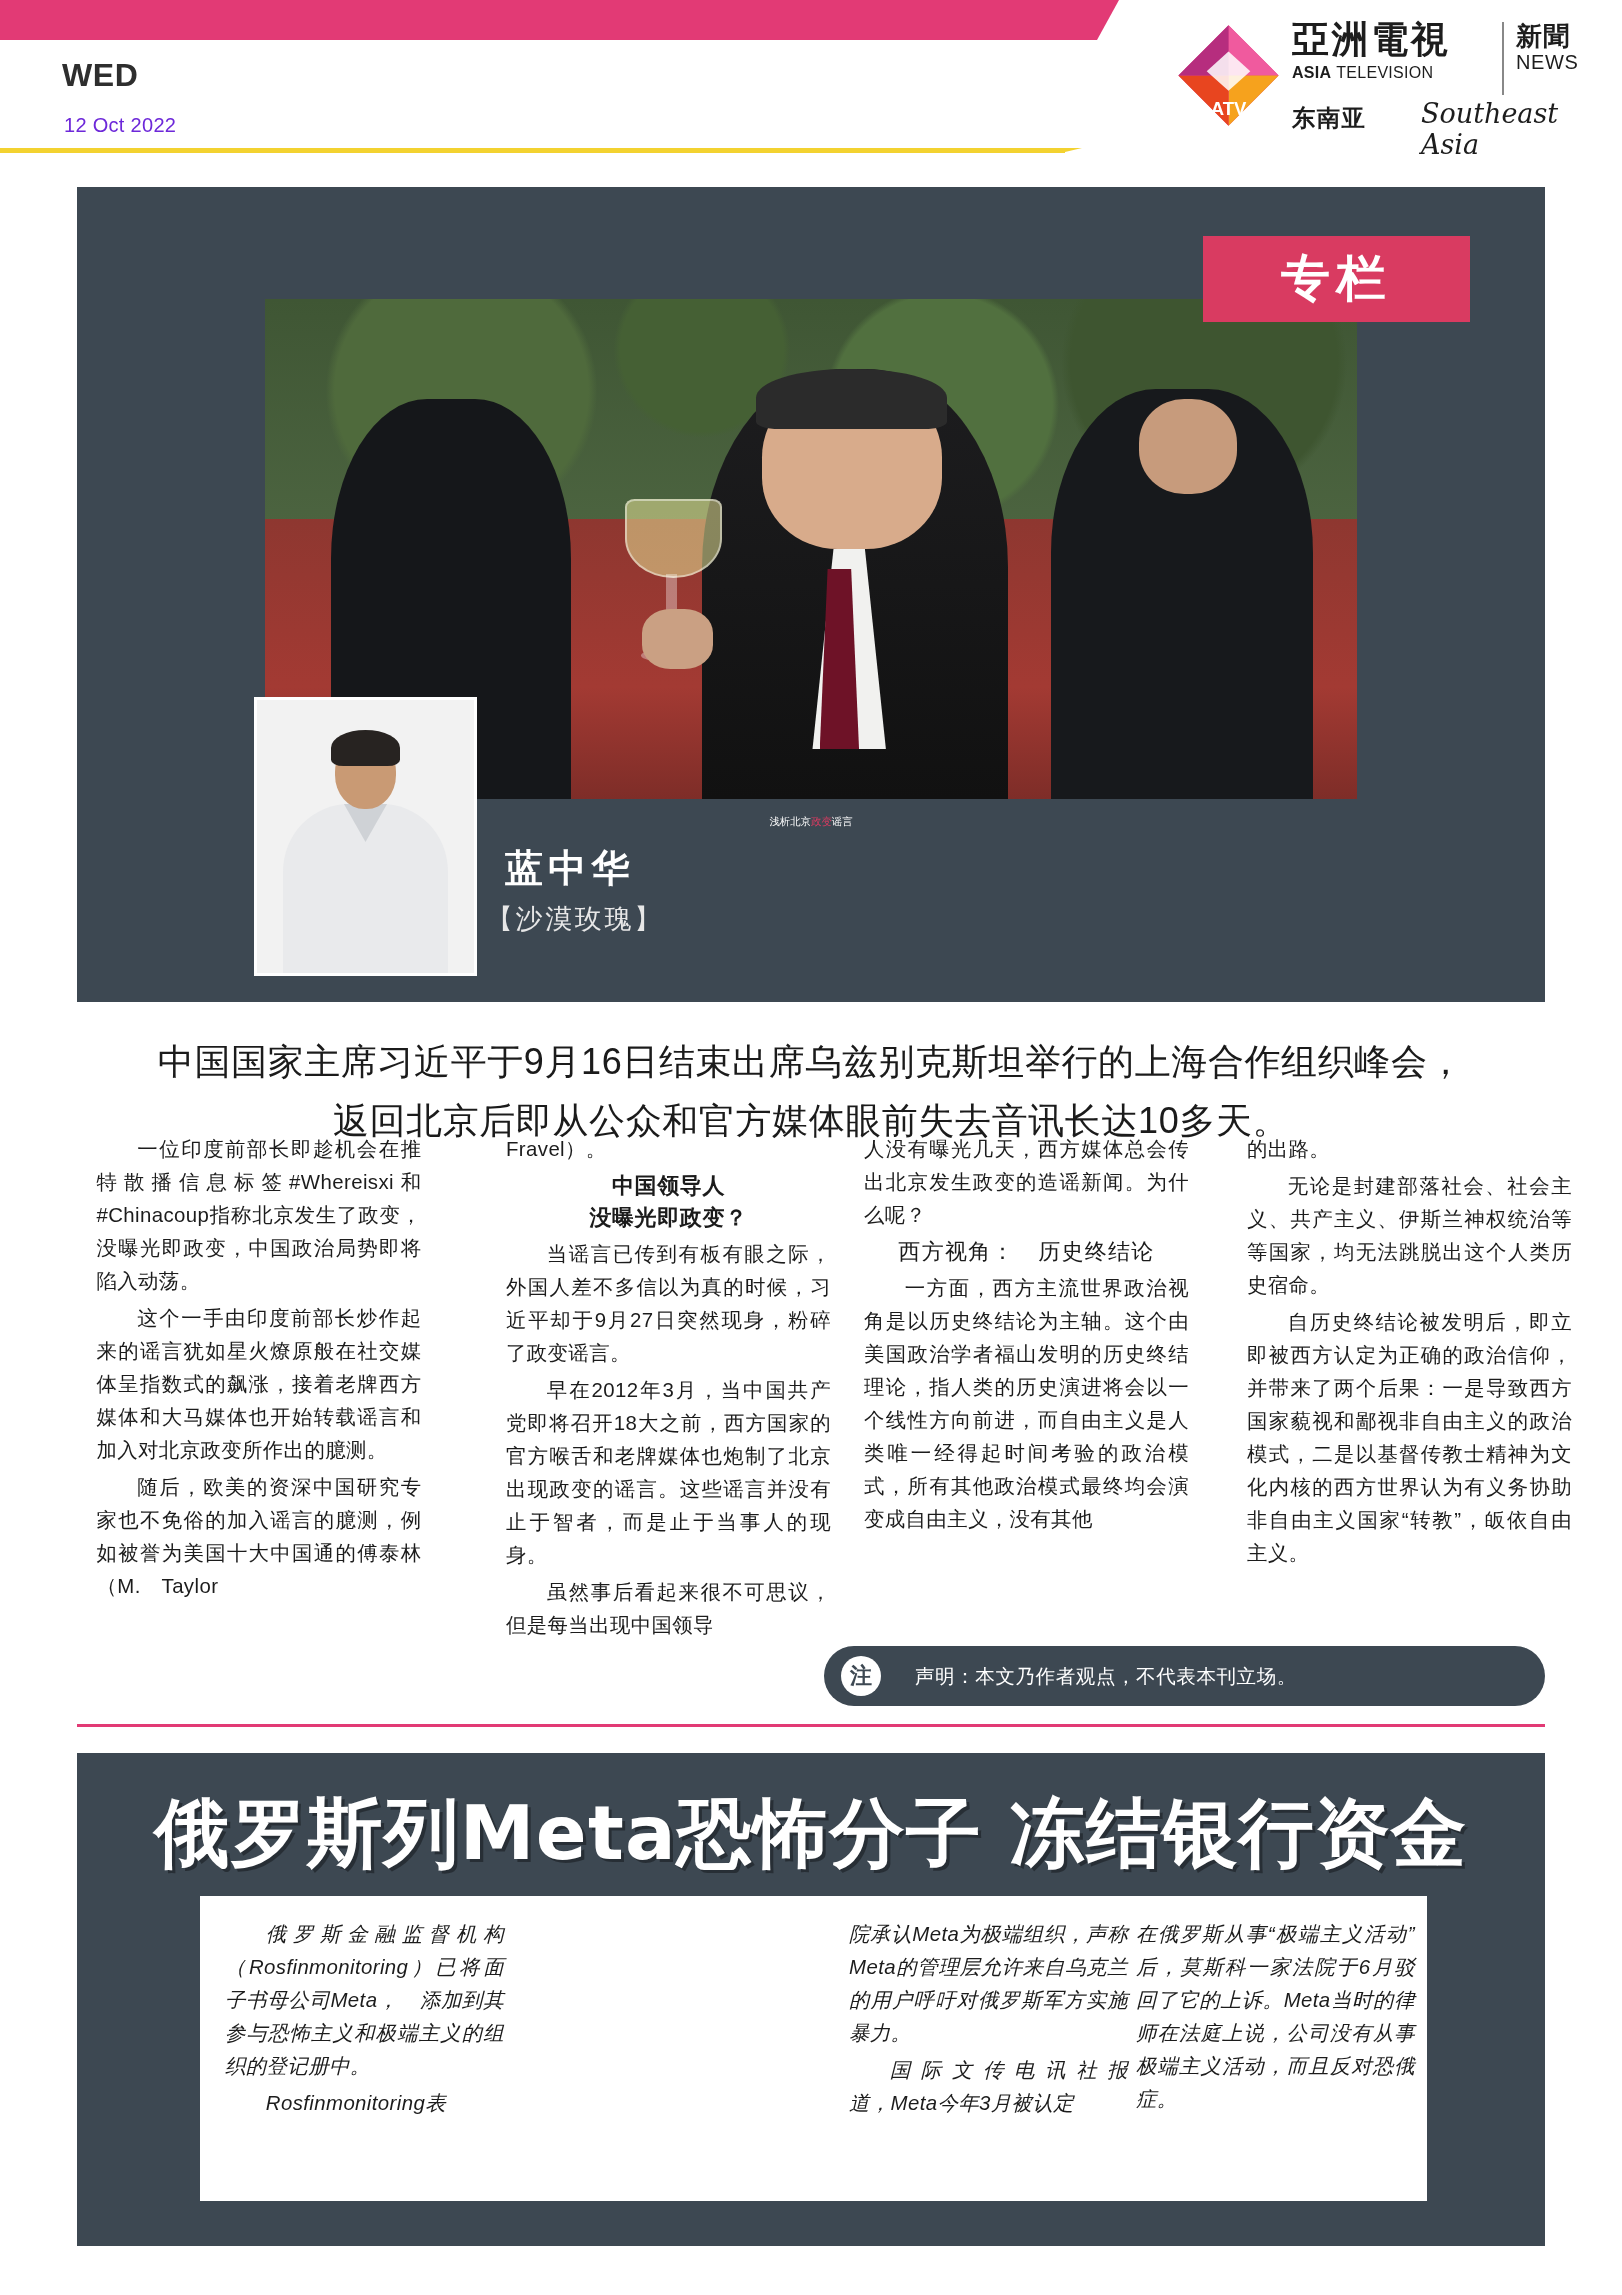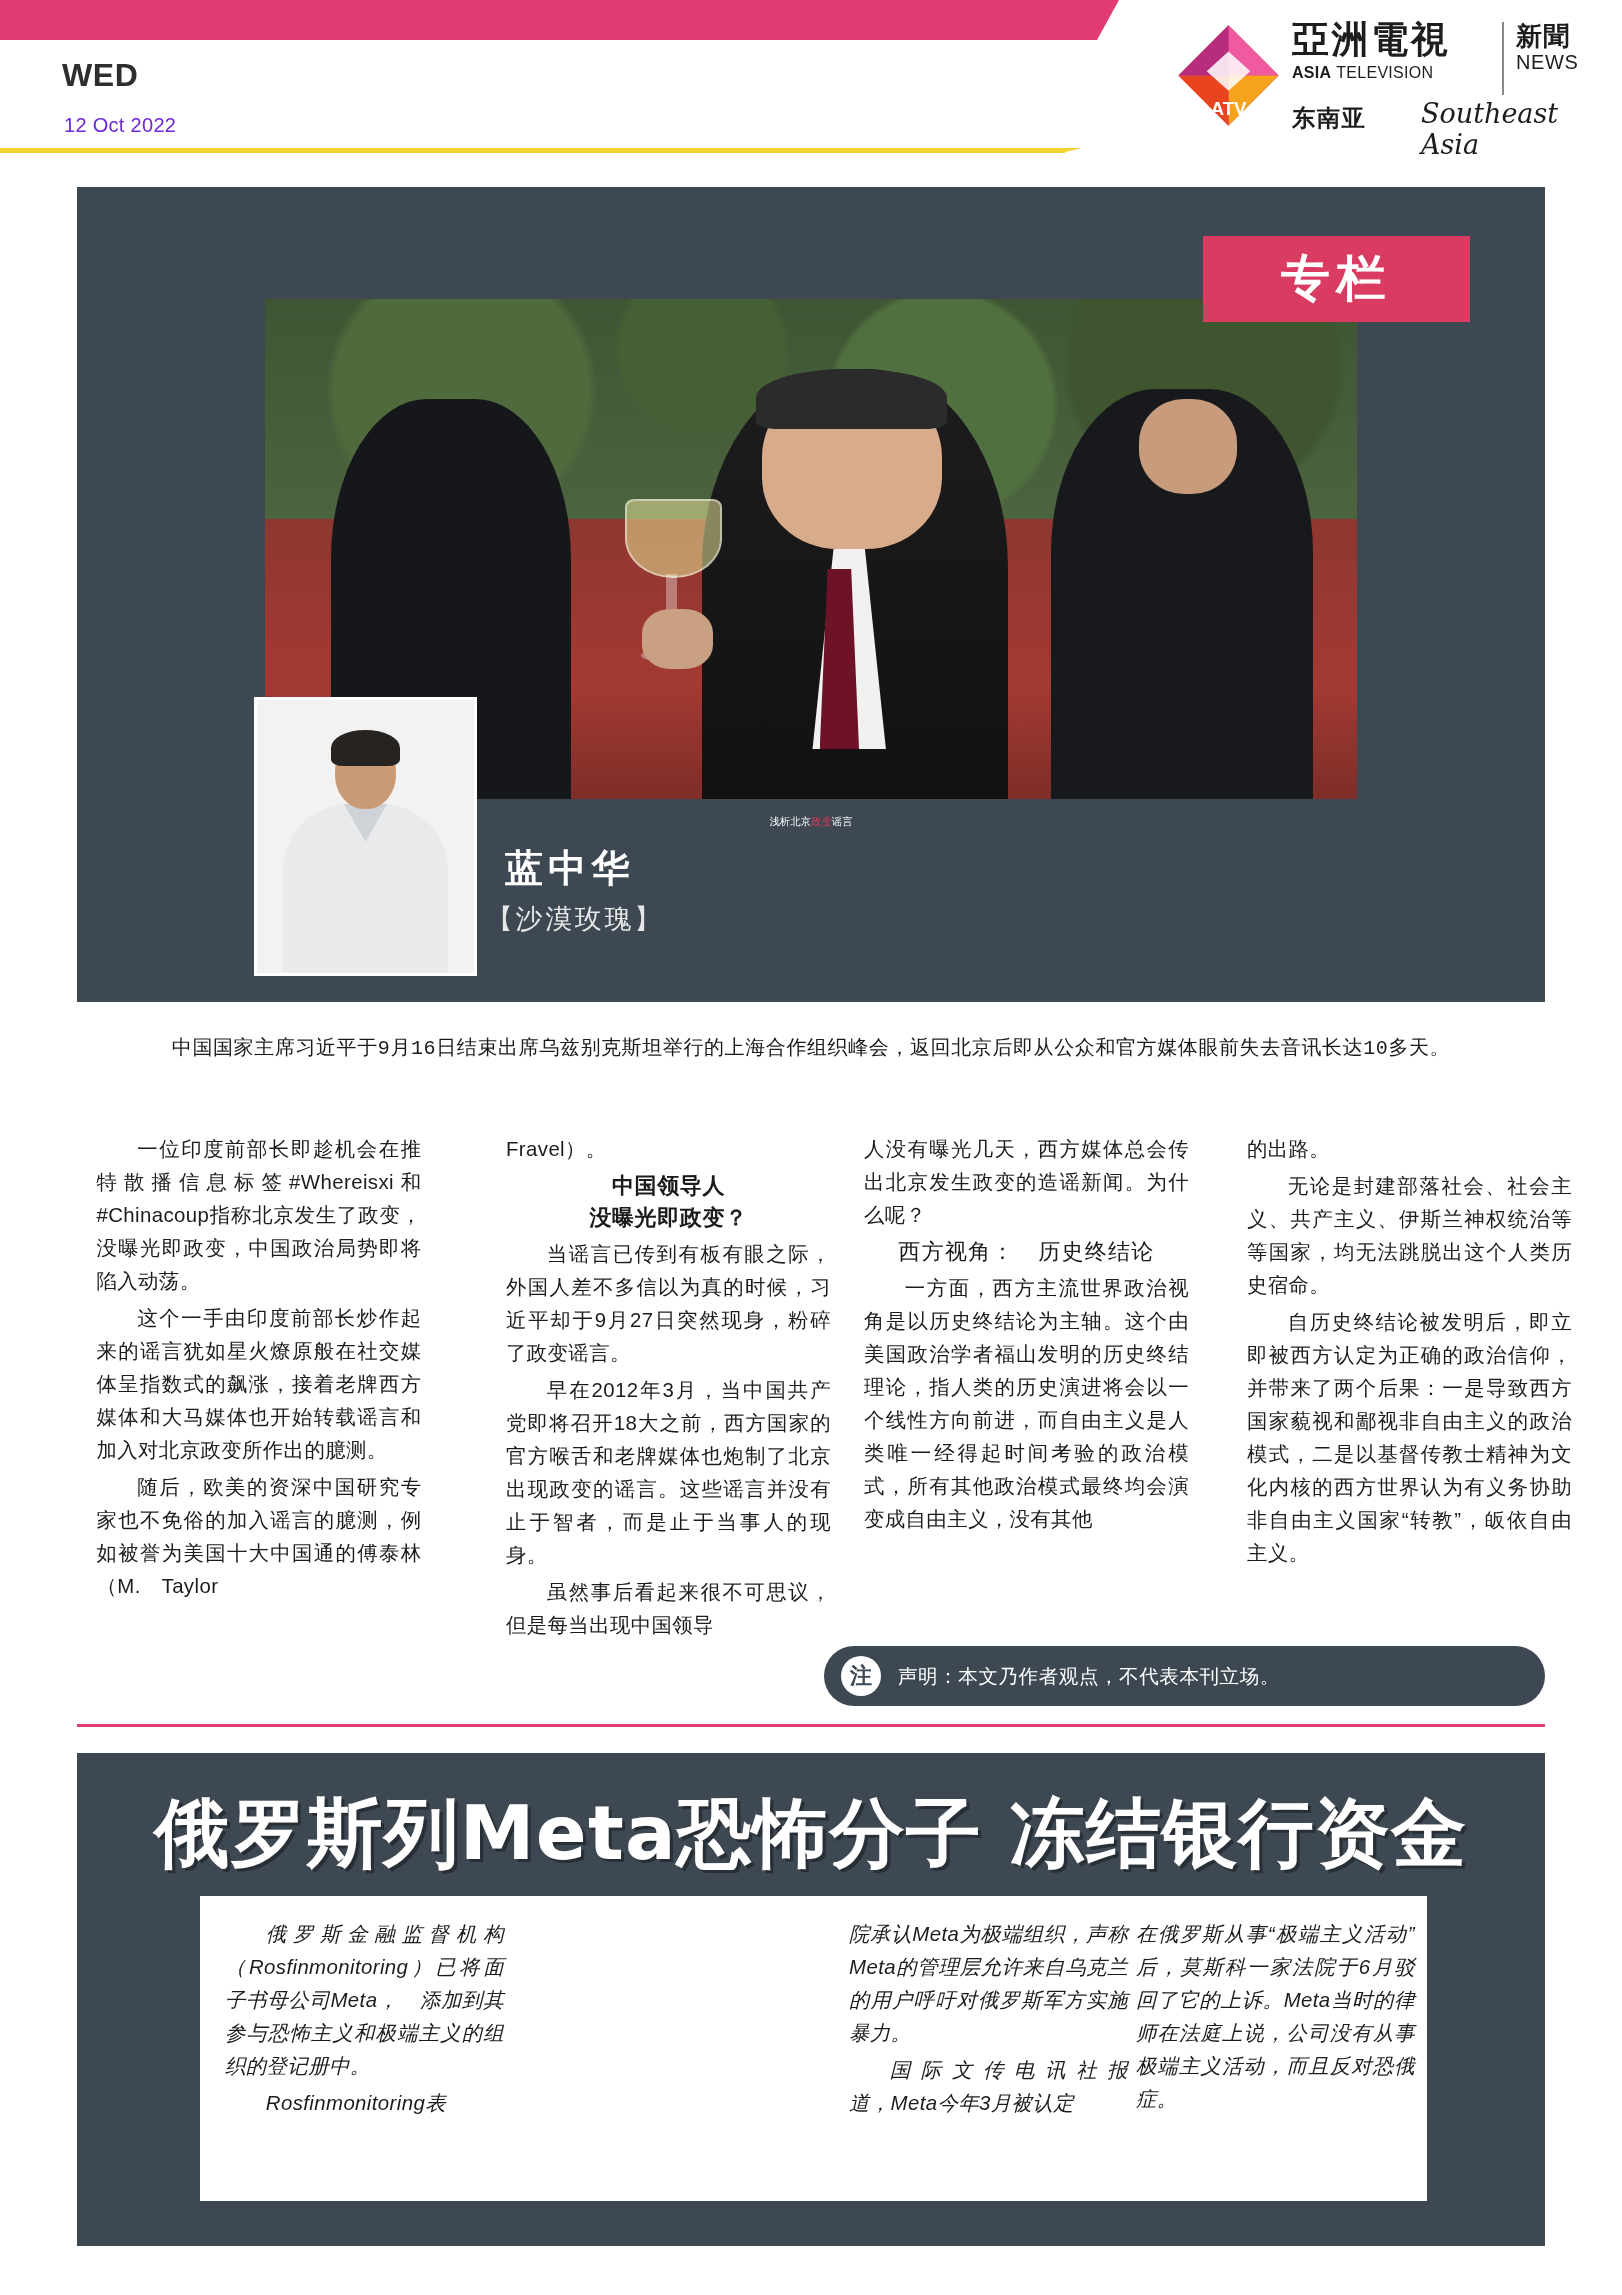--- a/index.html
+++ b/index.html
@@ -89,42 +89,42 @@
 
   .author-name{position:absolute;left:428px;top:656px;font-size:38px;font-weight:bold;color:#ffffff;letter-spacing:5.2px;}
   .author-sub{position:absolute;left:409px;top:714px;font-size:27px;color:#e7e7e7;letter-spacing:2.6px;}
   .ht-w{color:#ffffff;}
   .ht-r{color:#d93b61;}
 
   .hero-title-abs{position:absolute;left:77px;top:815px;width:1468px;text-align:center;pointer-events:none;}
 
   
   .lead{position:absolute;left:149px;top:1032px;width:1324px;text-align:center;
-    font-size:20px;line-height:1.65;color:#1b1b1b;letter-spacing:0.6px;font-family:Liberation Mono, monospace;}
+    font-size:36px;line-height:1.65;color:#1b1b1b;letter-spacing:0.6px;}
 
   
   .cols{position:absolute;left:77px;top:1133px;width:1468px;height:571px;}
   .col{position:absolute;top:0;width:325px;font-size:20.4px;line-height:1.62;color:#1c1c1c;
     text-align:justify;letter-spacing:0.4px;}
   .col p{margin:0 0 3.9px 0;text-indent:2em;}
   .col1{left:19.5px;}
   .col2{left:388px;margin-left:41px;}
   .col3{left:787px;}
   .col4{left:1170px;}
   .sub-head{font-size:22px;font-weight:bold;color:#1b1b1b;text-align:center;line-height:1.45;
     margin:6.5px 0 9px 0;text-indent:0 !important;letter-spacing:0.6px;}
   .sub-head2{font-size:22px;font-weight:normal;color:#1b1b1b;text-align:center;line-height:1.45;
     margin:3.9px 0 9px 0;text-indent:0 !important;letter-spacing:1.3px;}
 
   
   .notebar{position:absolute;left:824px;top:1646px;width:721px;height:60px;background:#3d4852;
     border-radius:30px;display:flex;align-items:center;}
   .note-circle{width:40px;height:40px;margin-left:17px;border-radius:50%;background:#ffffff;
     display:flex;align-items:center;justify-content:center;font-size:22px;font-weight:bold;color:#3d4852;}
-  .note-text{margin-left:17px;font-size:19.5px;color:#ffffff;letter-spacing:0.6px;}
+  .note-text{margin-left:34px;font-size:19.5px;color:#ffffff;letter-spacing:0.6px;}
 
   
   .bottom{position:absolute;left:77px;top:1753px;width:1468px;height:493px;background:#3d4852;}
   .b-title{position:absolute;left:0;top:31px;width:1468px;text-align:center;
     font-size:75px;font-weight:bold;color:#ffffff;letter-spacing:1.3px;
     font-family:"DejaVu Sans","Liberation Sans",sans-serif;
     text-shadow:3.2px 3.2px 0 rgba(0,0,0,.35);}
   .b-body{position:absolute;left:123px;top:143px;width:1227px;height:305px;background:#ffffff;}
   .bcol{position:absolute;top:22px;width:279px;font-size:20.4px;line-height:1.62;color:#1c1c1c;
     text-align:justify;letter-spacing:0.4px;}

